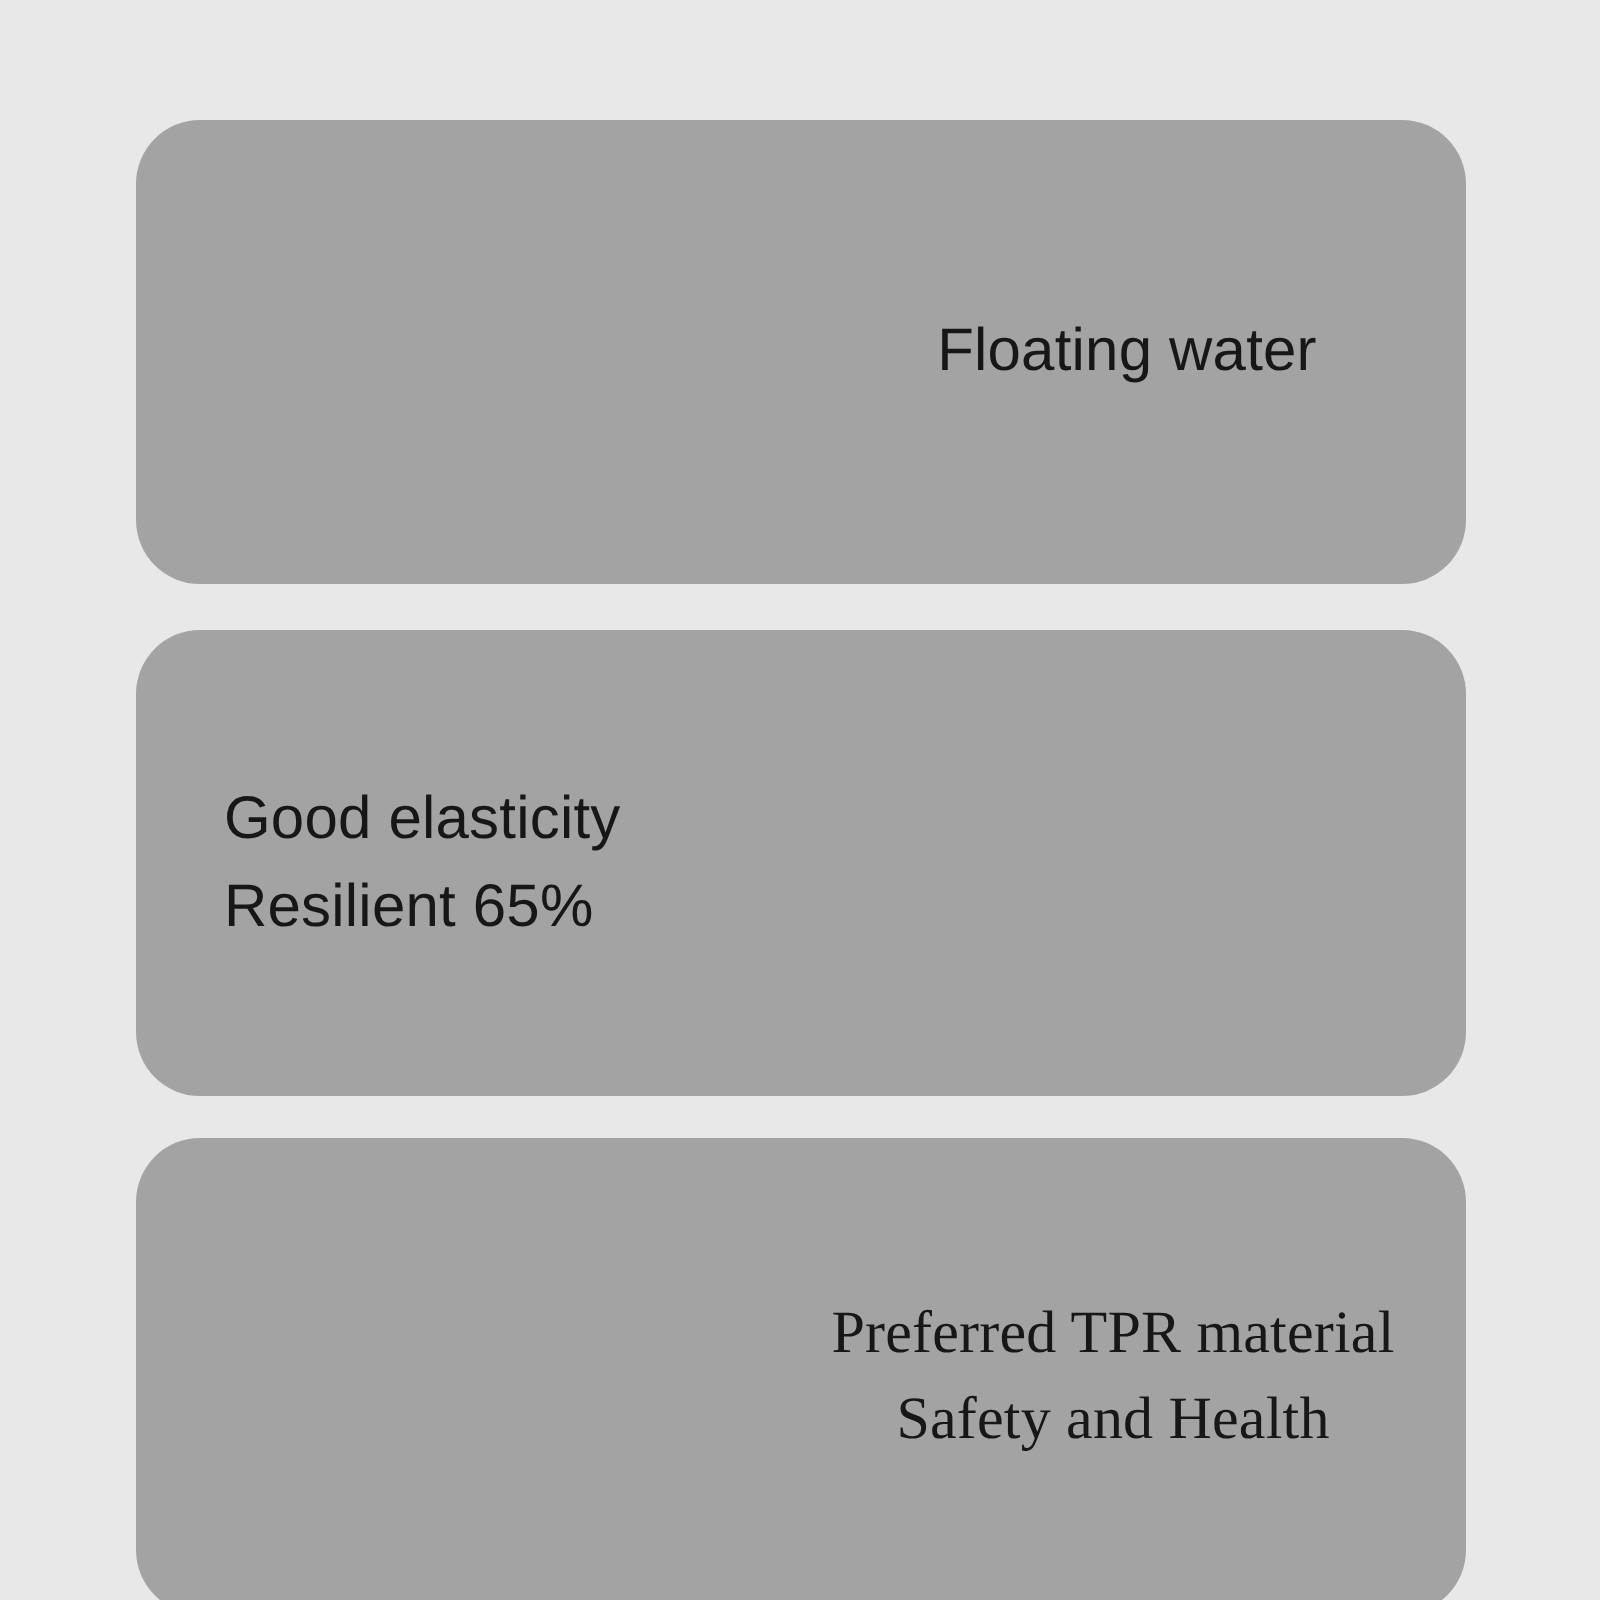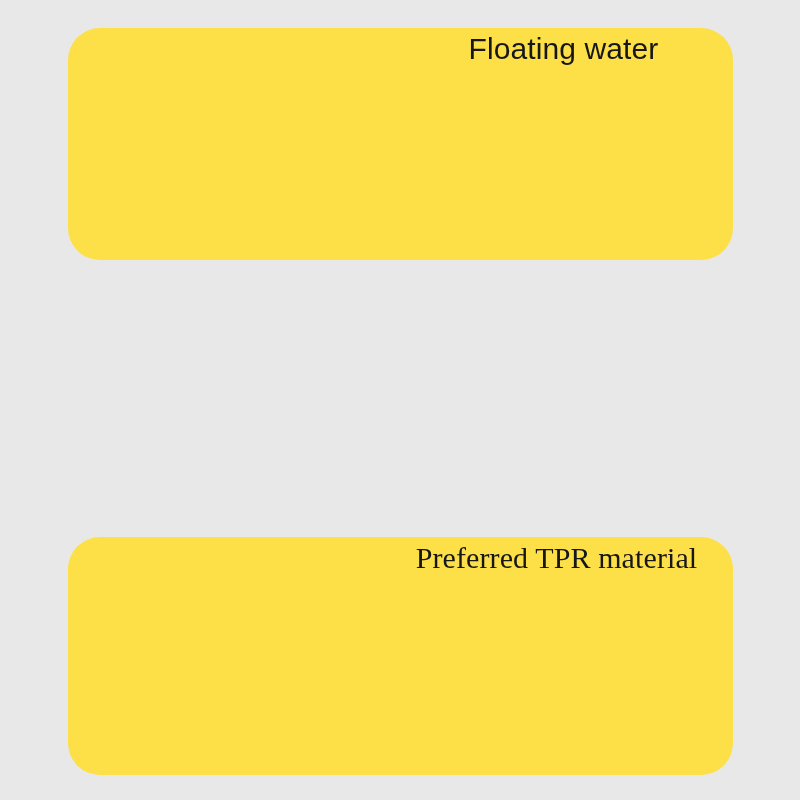--- a/index.html
+++ b/index.html
@@ -16,25 +16,26 @@
     position:relative;
     width:800px; height:800px;
     background:#e8e8e8;
   }
 
   
   .card {
     position:absolute;
     left:68px;
     width:665px;
-    background:#fde047;
+    background:#a3a3a3;
     border-radius:32px;
     overflow:hidden;
     display:flex;
-    align-items:flex-start;
+    align-items:center;
+    margin-top:32px;
   }
   #card-1 { top:28px;  height:232px; }
   #card-2 { top:283px; height:233px; }
   #card-3 { top:537px; height:238px;font-family:Liberation Serif, serif; }
 
   .card-image { position:relative; overflow:hidden; flex:0 0 auto; }
   .card-text  {
     flex:1 1 auto;
     display:flex;
     flex-direction:column;
@@ -288,20 +289,43 @@
         <div class="bubble sm" style="left:312px;top:200px; width:9px;  height:8px;"></div>
         <div class="bubble" style="left:186px; top:166px; width:11px; height:10px;"></div>
       </div>
     </div>
 
     <div class="card-text">
       <span class="t-line">Floating water</span>
     </div>
   </div>
 
+  <div class="card" id="card-2">
+
+    <div class="card-text">
+      <span class="t-line">Good elasticity</span>
+      <span class="t-line line2">Resilient 65%</span>
+    </div>
+
+    <div class="card-image">
+      <div class="hand-scene">
+        <div class="hand-palm"></div>
+        <div class="ball2">
+          <div class="ball2-texture"></div>
+          <div class="ring ring-a"></div>
+          <div class="ring ring-b"></div>
+          <div class="ball2-seam"></div>
+          <div class="ball2-gloss"></div>
+        </div>
+        <div class="thumb"></div>
+        <div class="thumbnail"></div>
+        <div class="finger-low"></div>
+      </div>
+    </div>
+  </div>
 
   <div class="card" id="card-3">
 
     <div class="card-image">
       <div class="pellet-scene">
 
         <div class="blur-streak" style="left:104px; top:16px;  width:60px; height:16px;"></div>
         <div class="blur-streak" style="left:222px; top:6px;   width:56px; height:14px;"></div>
         <div class="blur-streak" style="left:150px; top:68px;  width:42px; height:12px;"></div>
         <div class="blur-streak" style="left:192px; top:74px;  width:46px; height:12px;"></div>
@@ -347,16 +371,17 @@
         <div class="pellet" style="left:152px; top:204px; width:27px; height:25px;"></div>
         <div class="pellet" style="left:190px; top:210px; width:30px; height:27px;"></div>
         <div class="pellet" style="left:232px; top:204px; width:28px; height:26px;"></div>
         <div class="pellet" style="left:270px; top:208px; width:29px; height:26px;"></div>
         <div class="pellet" style="left:300px; top:200px; width:26px; height:24px;"></div>
       </div>
     </div>
 
     <div class="card-text">
       <span class="t-line">Preferred TPR material</span>
+      <span class="t-line line2">Safety and Health</span>
     </div>
   </div>
 
 </div>
 
 </body></html>

